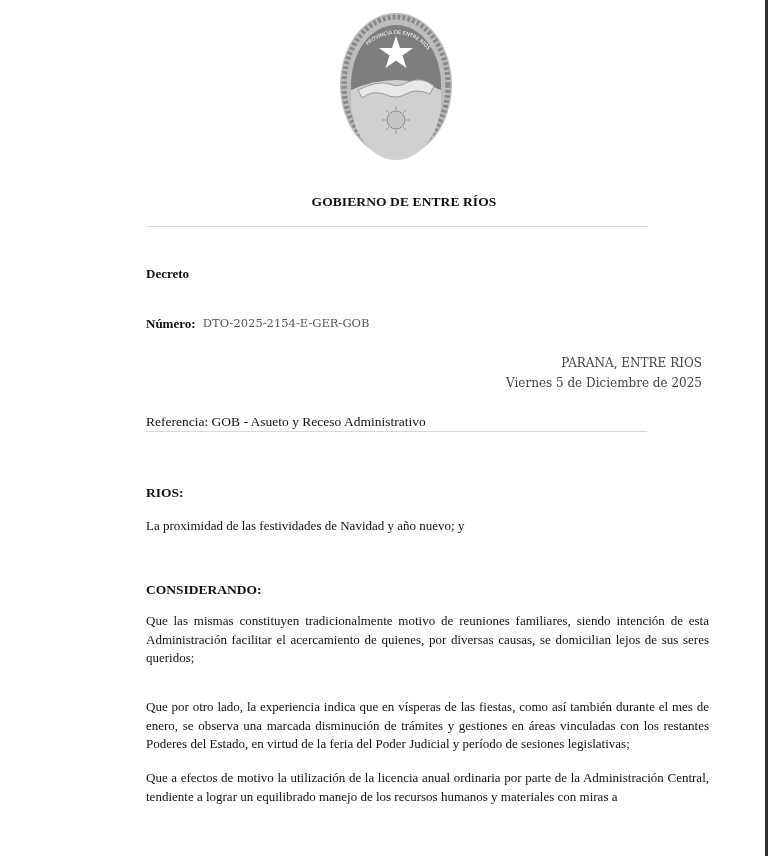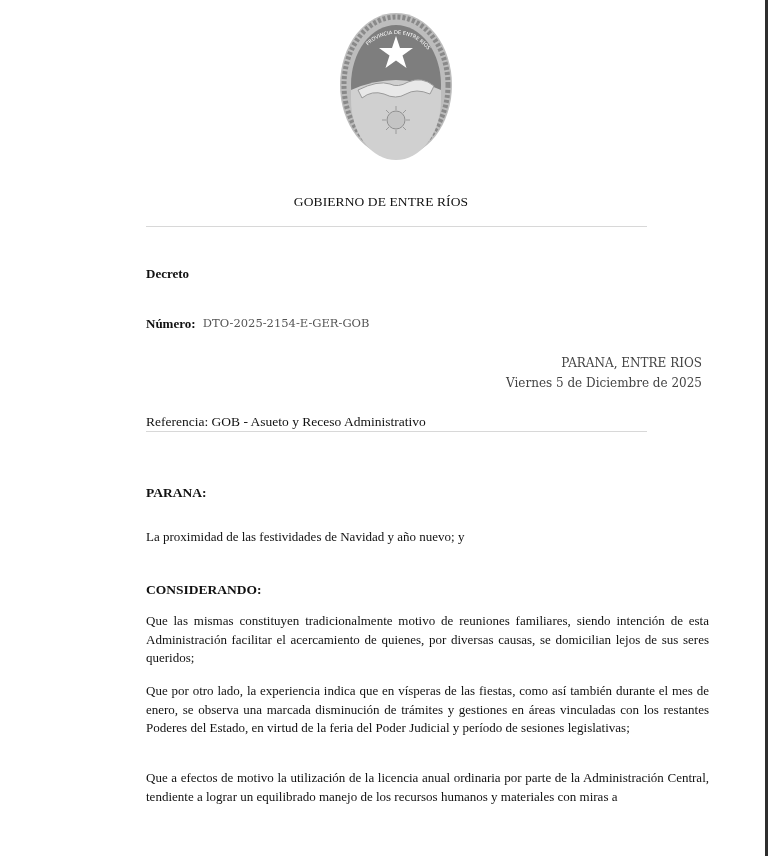--- a/index.html
+++ b/index.html
@@ -33,25 +33,25 @@
   }
   .crest {
     position: absolute;
     left: 338px;
     top: 10px;
     width: 116px;
     height: 150px;
   }
   .gov-title {
     position: absolute;
-    left: 131px;
+    left: 154px;
     width: 500px;
     top: 194px;
     text-align: center;
-    font-weight: normal;
+    font-weight: bold;
     font-size: 13.5px;
     letter-spacing: 0.1px;
   }
   .rule {
     position: absolute;
     left: 146px;
     width: 501px;
     height: 1px;
     background: #d8d8d8;
   }
@@ -116,23 +116,23 @@
   .visto-head { top: 485px; }
   .considerando-head { top: 582px; }
   .para {
     position: absolute;
     left: 146px;
     width: 563px;
     font-size: 13px;
     line-height: 18.5px;
     text-align: justify;
   }
-  .visto-text { top: 528px; }
+  .visto-text { top: 517px; }
   .p1 { top: 612px; }
-  .p2 { top: 682px; }
+  .p2 { top: 698px; }
   .p3 { top: 769px; }
 </style>
 </head>
 <body>
 
 <div class="page">
 
   <svg class="crest" viewBox="0 0 116 150" xmlns="http://www.w3.org/2000/svg">
 
     <ellipse cx="58" cy="75" rx="56" ry="72" fill="#bdbdbd"></ellipse>
@@ -176,21 +176,21 @@
 
   <div class="place">PARANA, ENTRE RIOS</div>
   <div class="date">Viernes 5 de Diciembre de 2025</div>
 
   <div class="reference">
     <span class="label-bold">Referencia:</span>
     <span>GOB - Asueto y Receso Administrativo</span>
   </div>
   <div class="rule ref"></div>
 
-  <div class="section-head visto-head">PARANA:</div>
+  <div class="section-head visto-head">RIOS:</div>
   <div class="para visto-text">La proximidad de las festividades de Navidad y año nuevo; y</div>
 
   <div class="section-head considerando-head">CONSIDERANDO:</div>
   <div class="para p1">Que las mismas constituyen tradicionalmente motivo de reuniones familiares, siendo intención de esta Administración facilitar el acercamiento de quienes, por diversas causas, se domicilian lejos de sus seres queridos;</div>
   <div class="para p2">Que por otro lado, la experiencia indica que en vísperas de las fiestas, como así también durante el mes de enero, se observa una marcada disminución de trámites y gestiones en áreas vinculadas con los restantes Poderes del Estado, en virtud de la feria del Poder Judicial y período de sesiones legislativas;</div>
   <div class="para p3">Que a efectos de motivo la utilización de la licencia anual ordinaria por parte de la Administración Central, tendiente a lograr un equilibrado manejo de los recursos humanos y materiales con miras a</div>
 </div>
 
 <div class="right-edge"></div>
 

